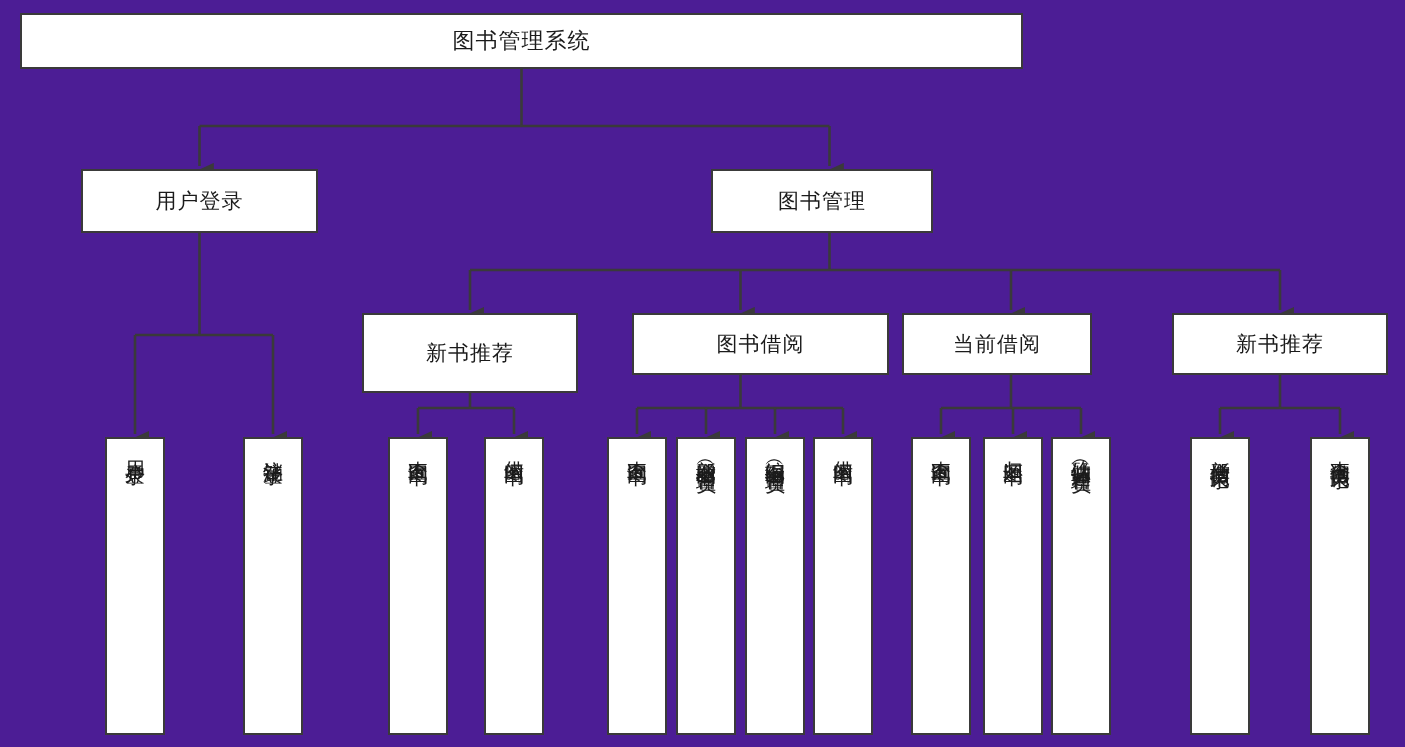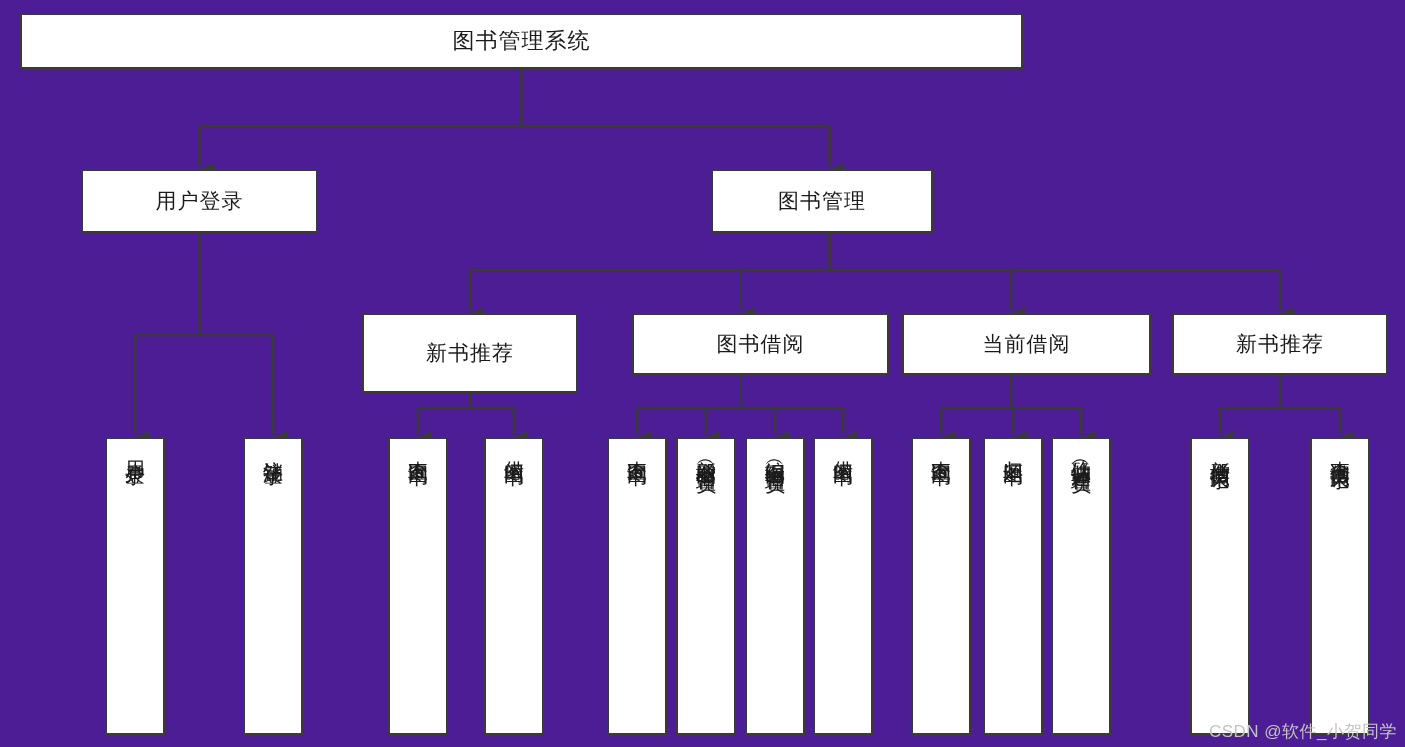--- a/index.html
+++ b/index.html
@@ -129,21 +129,21 @@
       </div>
       <div class="node horiz" style="left: 711px; top: 169px; width: 222px; height: 64px;">
         <span>图书管理</span>
       </div>
       <div class="node horiz" style="left: 362px; top: 313px; width: 216px; height: 80px;">
         <span>新书推荐</span>
       </div>
       <div class="node horiz" style="left: 632px; top: 313px; width: 257px; height: 62px;">
         <span>图书借阅</span>
       </div>
-      <div class="node horiz" style="left: 902px; top: 313px; width: 249px; height: 62px;">
+      <div class="node horiz" style="left: 902px; top: 313px; width: 190px; height: 62px;">
         <span>当前借阅</span>
       </div>
       <div class="node horiz" style="left: 1172px; top: 313px; width: 216px; height: 62px;">
         <span>新书推荐</span>
       </div>
       <div class="node leaf" style="left: 105px; top: 437px; width: 60px; height: 298px;">
         <span class="vtext">用户登录</span>
       </div>
       <div class="node leaf" style="left: 243px; top: 437px; width: 60px; height: 298px;">
         <span class="vtext">注销登录</span>
@@ -176,14 +176,13 @@
         <span class="vtext">确认归还（管理员）</span>
       </div>
       <div class="node leaf" style="left: 1190px; top: 437px; width: 60px; height: 298px;">
         <span class="vtext">新增借阅记录</span>
       </div>
       <div class="node leaf" style="left: 1310px; top: 437px; width: 60px; height: 298px;">
         <span class="vtext">查询借阅记录</span>
       </div>
     </div>
 
-  <div id="watermark">CSDN @软件_小贺同学</div>
 </div>
 
 </body></html>

